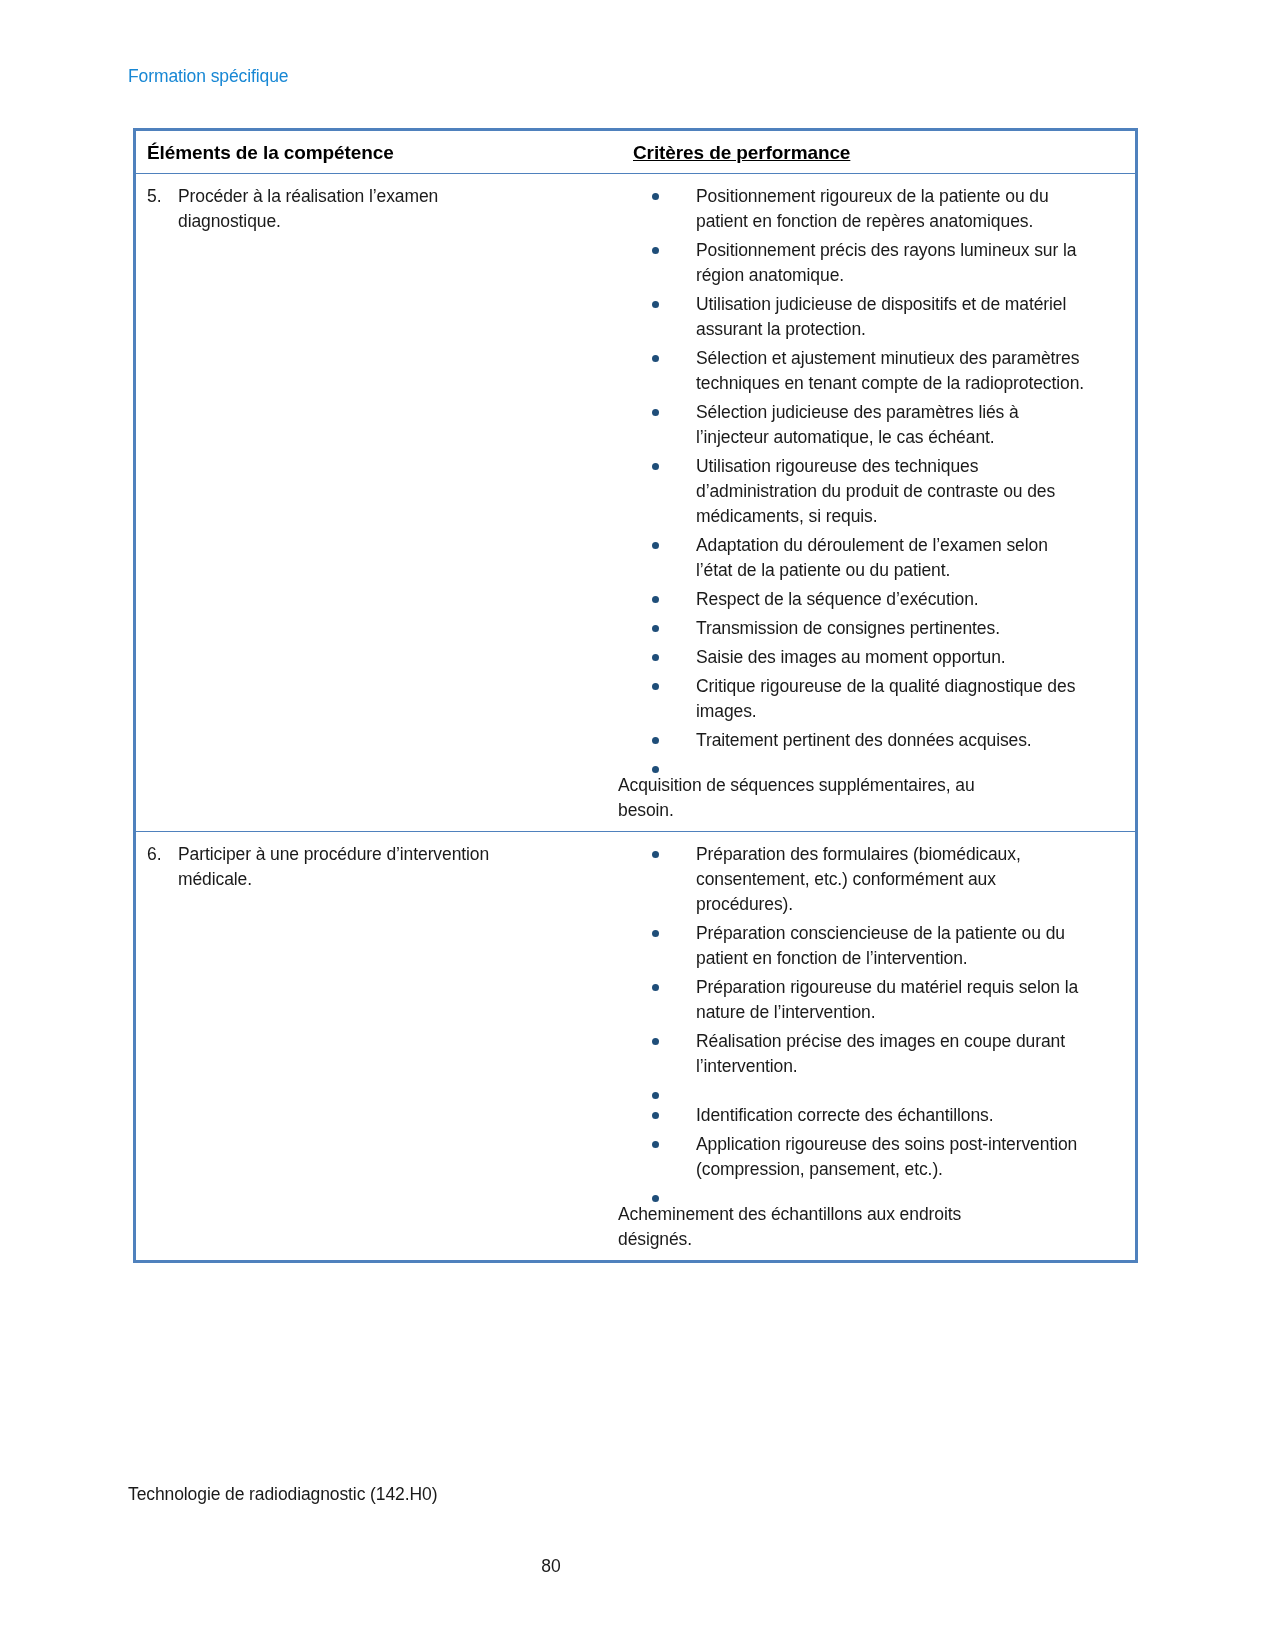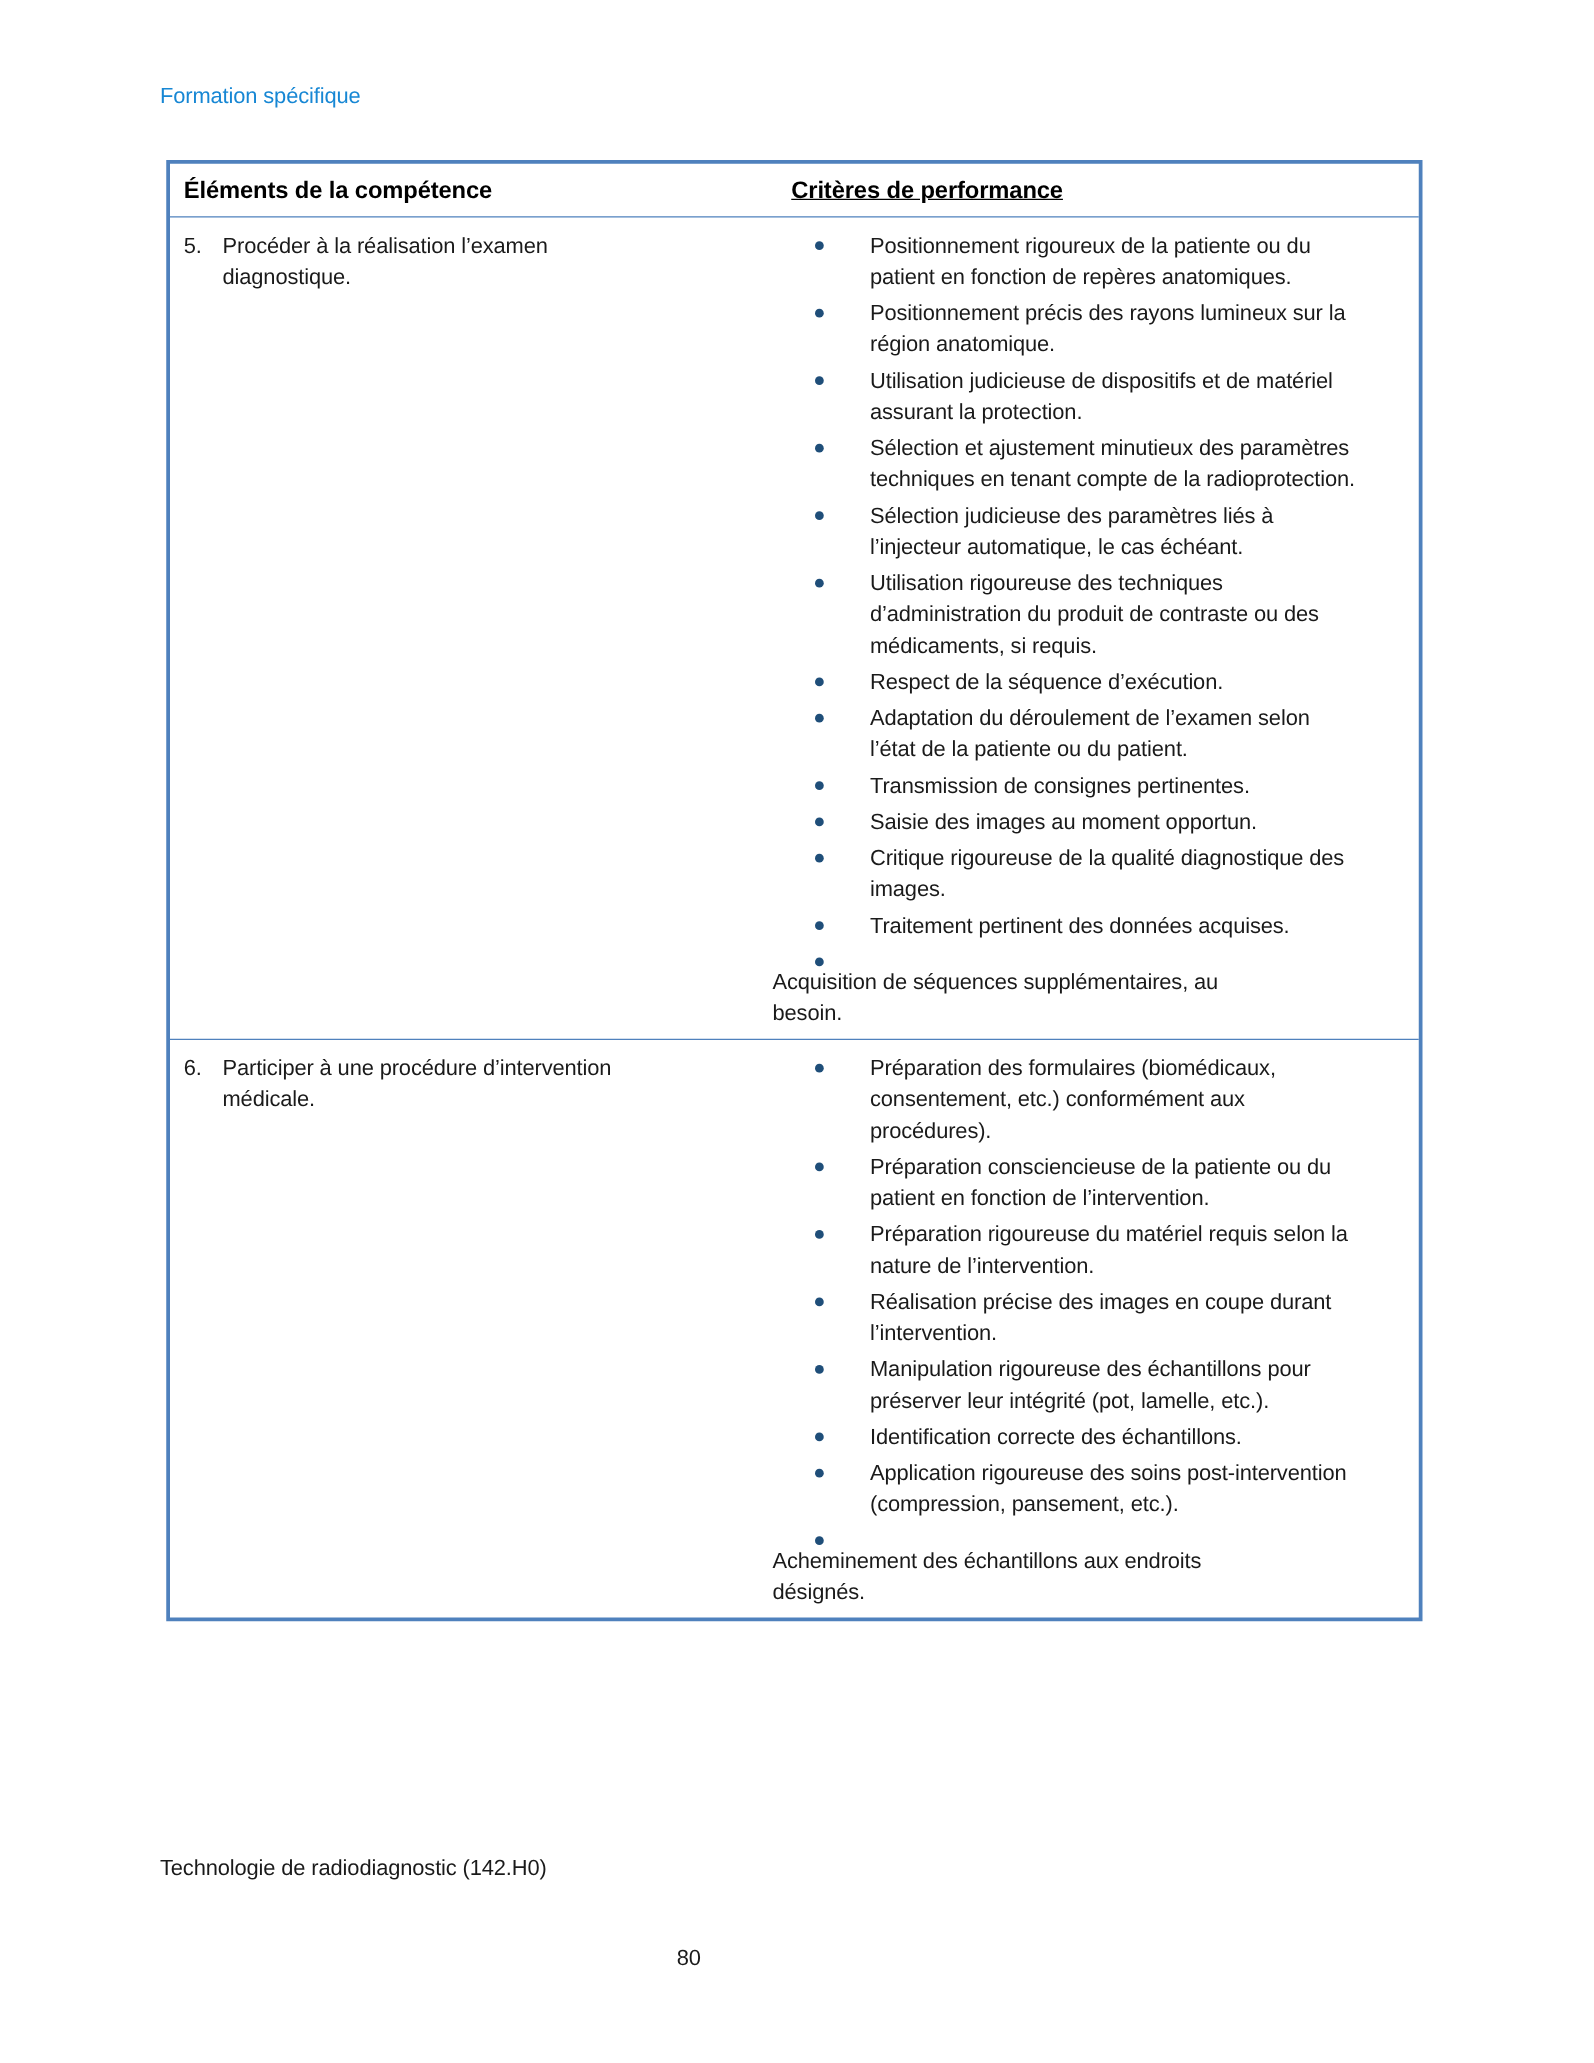--- a/index.html
+++ b/index.html
@@ -143,25 +143,25 @@
             <li class="crit-item">
               <span class="dot"></span>
               <span class="crit-text">Sélection judicieuse des paramètres liés à l’injecteur automatique, le cas échéant.</span>
             </li>
             <li class="crit-item">
               <span class="dot"></span>
               <span class="crit-text">Utilisation rigoureuse des techniques d’administration du produit de contraste ou des médicaments, si requis.</span>
             </li>
             <li class="crit-item">
               <span class="dot"></span>
+              <span class="crit-text">Adaptation du déroulement de l’examen selon l’état de la patiente ou du patient.</span>
+            </li>
+            <li class="crit-item">
+              <span class="dot"></span>
               <span class="crit-text">Respect de la séquence d’exécution.</span>
-            </li>
-            <li class="crit-item">
-              <span class="dot"></span>
-              <span class="crit-text">Adaptation du déroulement de l’examen selon l’état de la patiente ou du patient.</span>
             </li>
             <li class="crit-item">
               <span class="dot"></span>
               <span class="crit-text">Transmission de consignes pertinentes.</span>
             </li>
             <li class="crit-item">
               <span class="dot"></span>
               <span class="crit-text">Saisie des images au moment opportun.</span>
             </li>
             <li class="crit-item">
@@ -200,21 +200,20 @@
             <li class="crit-item">
               <span class="dot"></span>
               <span class="crit-text">Préparation rigoureuse du matériel requis selon la nature de l’intervention.</span>
             </li>
             <li class="crit-item">
               <span class="dot"></span>
               <span class="crit-text">Réalisation précise des images en coupe durant l’intervention.</span>
             </li>
             <li class="crit-item">
               <span class="dot"></span>
-              <span class="crit-text">Manipulation rigoureuse des échantillons pour préserver leur intégrité (pot, lamelle, etc.).</span>
             </li>
             <li class="crit-item">
               <span class="dot"></span>
               <span class="crit-text">Identification correcte des échantillons.</span>
             </li>
             <li class="crit-item">
               <span class="dot"></span>
               <span class="crit-text">Application rigoureuse des soins post-intervention (compression, pansement, etc.).</span>
             </li>
             <li class="crit-item">

